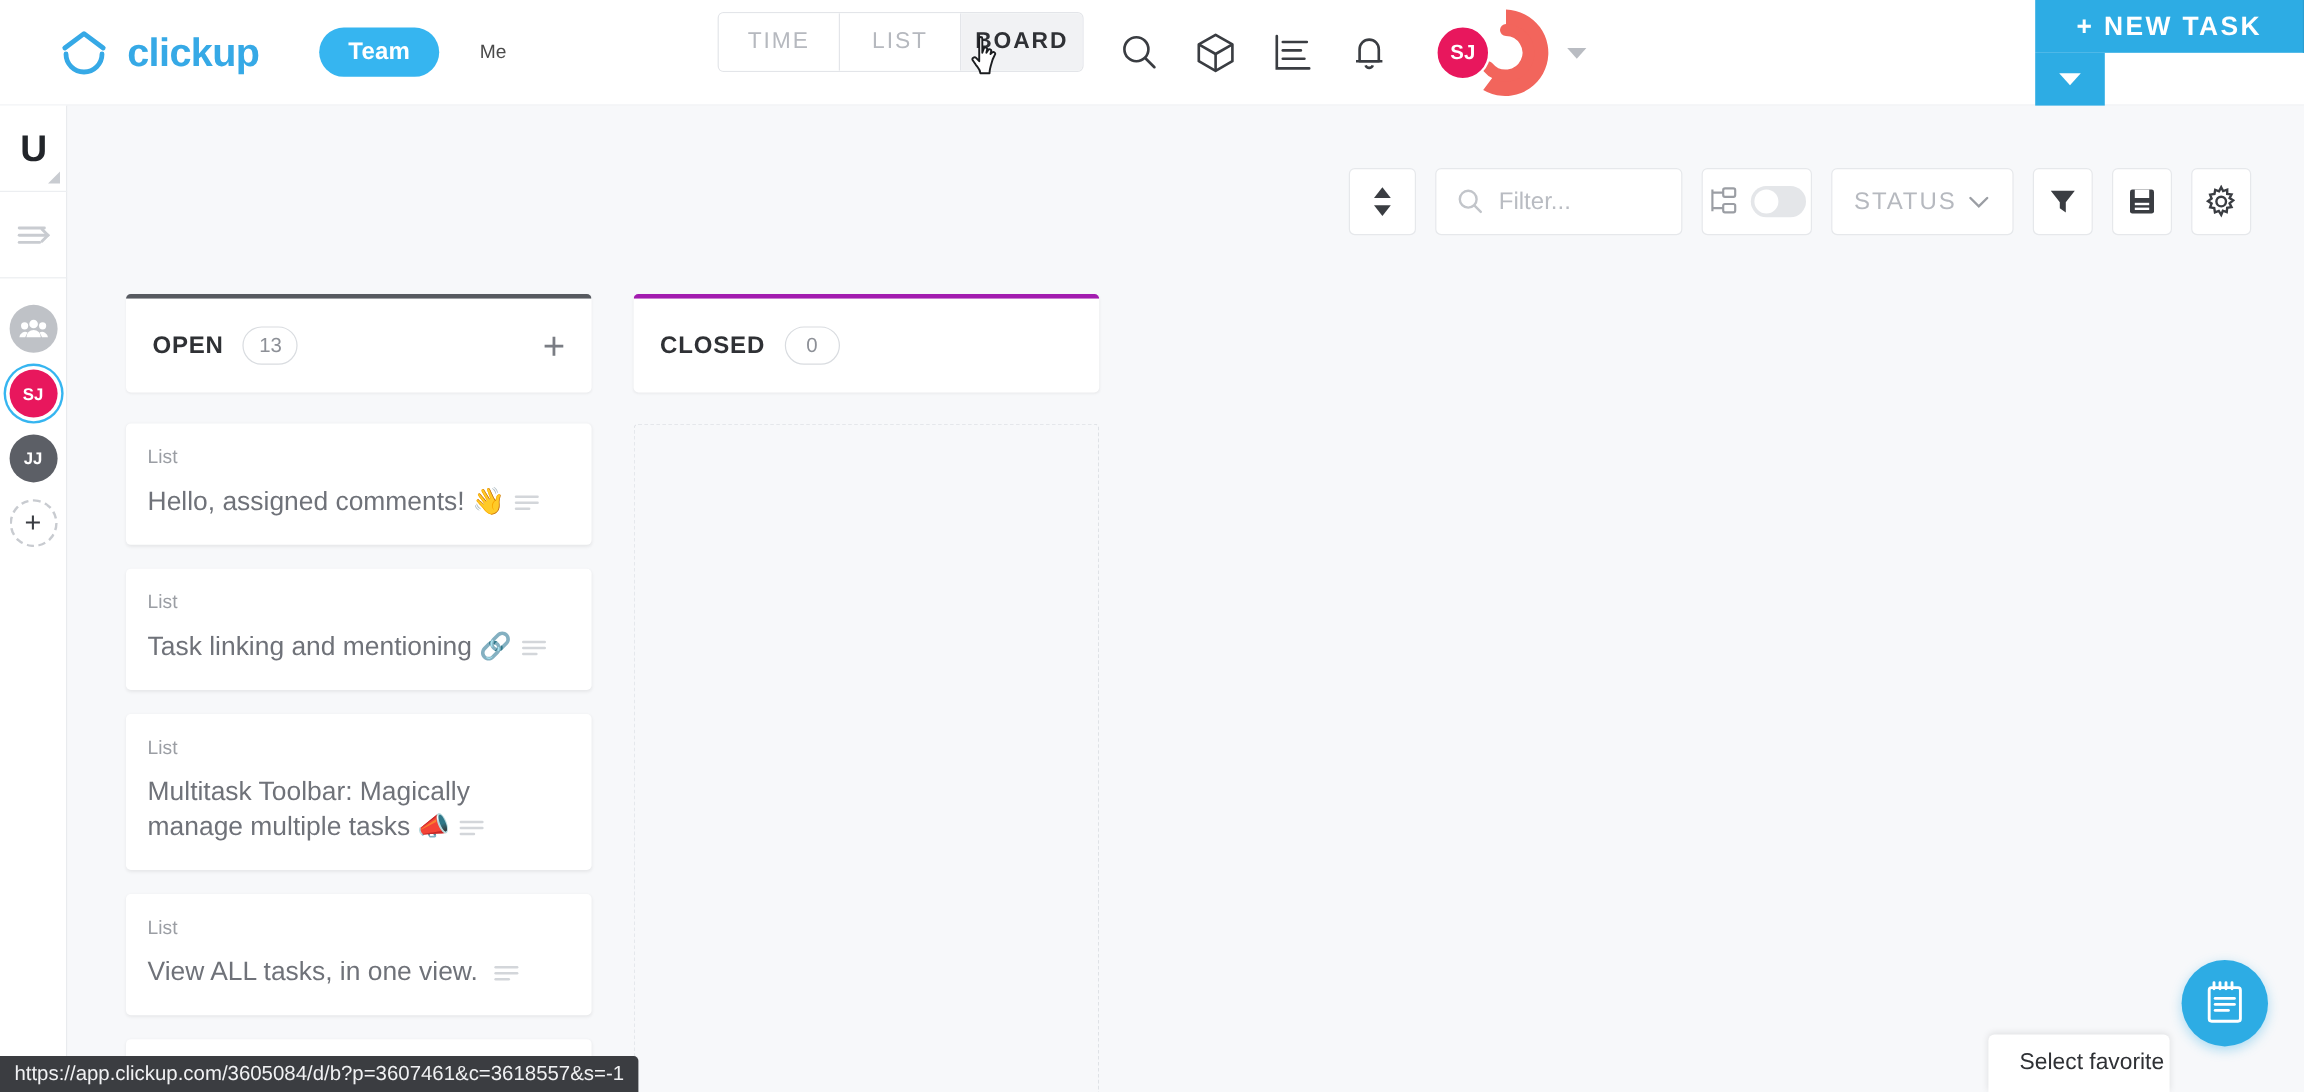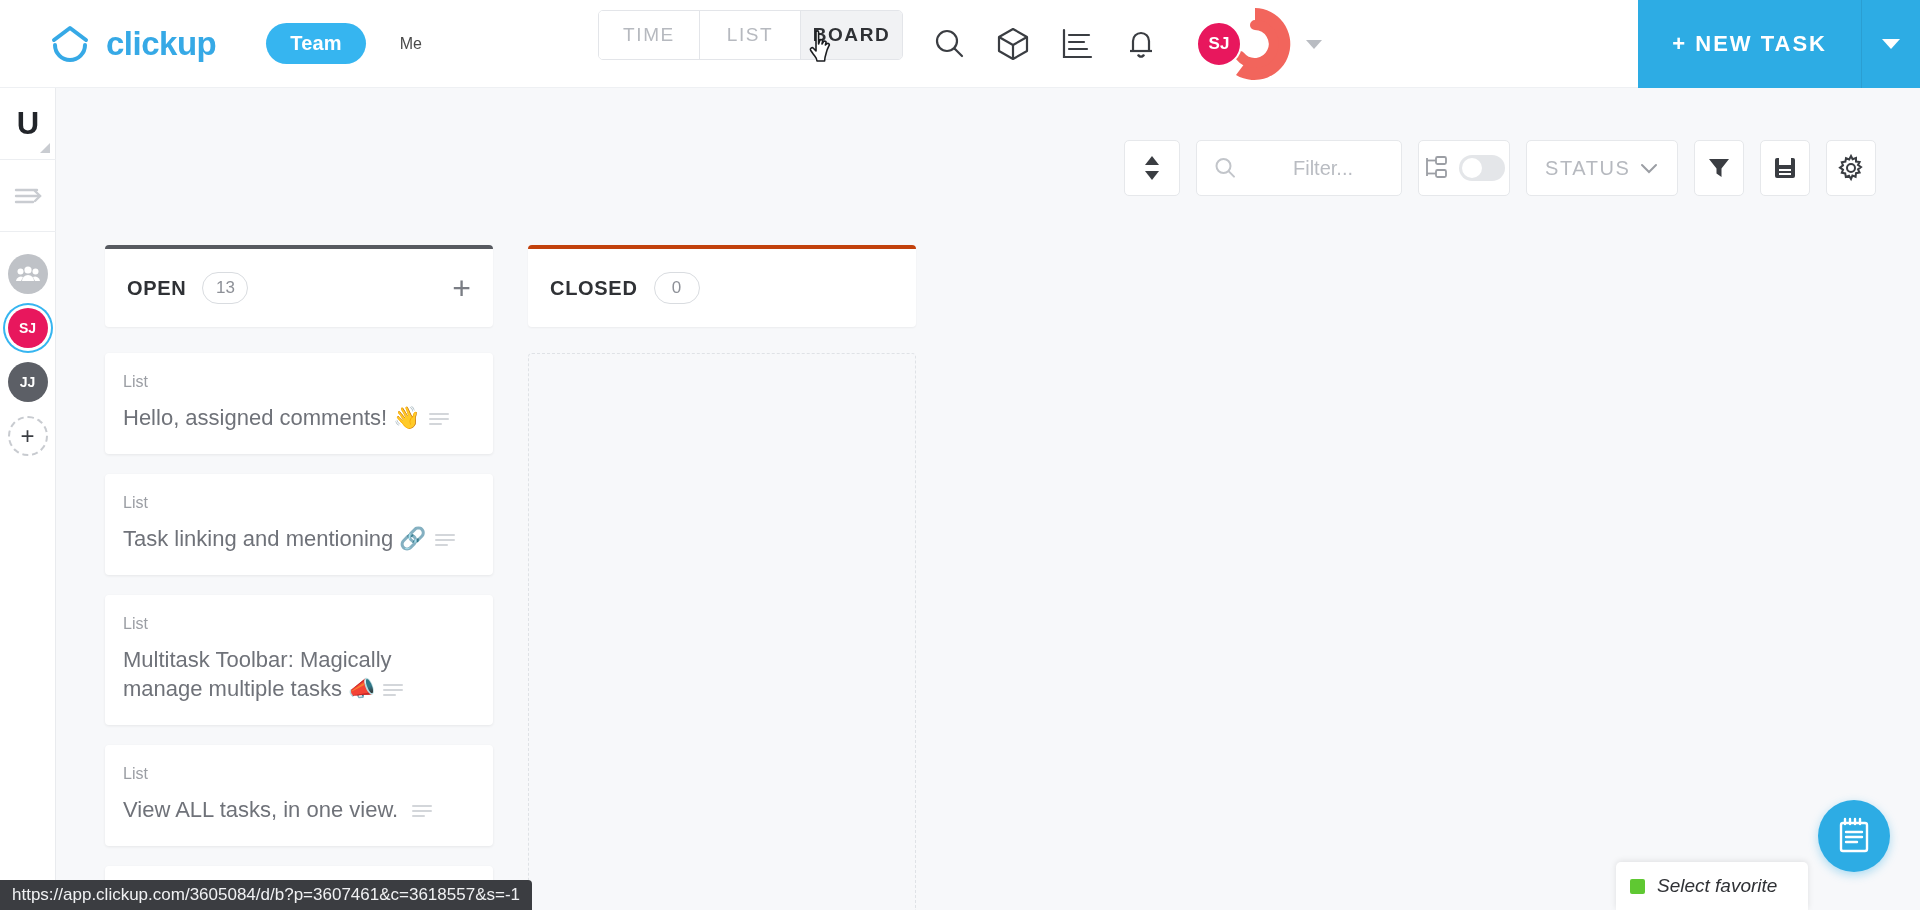--- a/index.html
+++ b/index.html
@@ -67,21 +67,21 @@
   .av-blob {
     width: 82px; height: 82px; margin-left: -28px; z-index: 1;
   }
   .av-caret {
     margin-left: 10px; width: 0; height: 0;
     border-left: 8px solid transparent; border-right: 8px solid transparent;
     border-top: 9px solid #b9bcc2;
   }
 
   .newtask {
-    position: absolute; right: 0; top: 0; height: 88px; display: flex;
+    position: absolute; right: 0; top: 0; height: 88px; display: flex; flex-direction: column;
   }
   .newtask-main {
     background: #2dace4; color: #fff; font-size: 22px; font-weight: 700;
     letter-spacing: 2px; display: flex; align-items: center;
     padding: 0 34px; height: 100%;
     border-right: 1px solid #2a9ed2;
   }
   .newtask-caret {
     background: #2dace4; width: 58px; height: 100%;
     display: flex; align-items: center; justify-content: center;
@@ -129,21 +129,21 @@
   }
   .tb-btn {
     height: 56px; background: #fff; border: 1px solid #e6e8eb;
     border-radius: 5px; display: flex; align-items: center;
     justify-content: center; color: #3a3d42;
   }
   .tb-sort { width: 56px; }
   .tb-filter {
     width: 206px; padding: 0 16px; gap: 12px; justify-content: flex-start;
   }
-  .tb-filter .ph { color: #b9bcc2; font-size: 20px; margin-left: 44px; }
+  .tb-filter .ph { color: #b9bcc2; font-size: 20px; }
   .tb-toggle { width: 92px; gap: 10px; }
   .toggle-pill {
     width: 46px; height: 26px; border-radius: 14px; background: #e4e6e9;
     position: relative;
   }
   .toggle-pill::after {
     content: ""; position: absolute; left: 3px; top: 3px; width: 20px;
     height: 20px; border-radius: 50%; background: #fff;
   }
   .tb-status { width: 152px; justify-content: space-between; padding: 0 18px; }
@@ -152,21 +152,21 @@
 
   
   .board { position: absolute; left: 105px; top: 245px; display: flex; gap: 35px; }
   .column { width: 388px; }
   .col-head {
     background: #fff; height: 82px; border-radius: 4px;
     display: flex; align-items: center; padding: 0 22px;
     box-shadow: 0 1px 2px rgba(0,0,0,.05);
   }
   .col-head.open { border-top: 4px solid #575a60; }
-  .col-head.closed { border-top: 4px solid #c2410c; }
+  .col-head.closed { border-top: 4px solid #a21caf; }
   .col-title { font-size: 20px; font-weight: 700; color: #2f3135; letter-spacing: .7px; }
   .col-count {
     margin-left: 16px; min-width: 46px; height: 32px; border-radius: 16px;
     border: 1px solid #d9dce0; color: #8d9097; font-size: 17px;
     display: flex; align-items: center; justify-content: center; padding: 0 12px;
   }
   .col-add { margin-left: auto; font-size: 32px; color: #7a7d84; line-height: 1; font-weight: 300; }
 
   .col-body { margin-top: 26px; display: flex; flex-direction: column; gap: 20px; }
   .col-body.empty {
@@ -190,24 +190,24 @@
   .desc-lines i:nth-child(3){ width: 13px; }
 
   
   .statusbar {
     position: absolute; left: 0; bottom: 0; height: 30px;
     background: #3b3d41; color: #f0f1f3; font-size: 17px;
     display: flex; align-items: center; padding: 0 12px;
     border-top-right-radius: 4px;
   }
   .fav-panel {
-    position: absolute; right: 112px; bottom: 0; width: 192px; height: 48px;
+    position: absolute; right: 112px; bottom: 0; width: 151px; height: 48px;
     background: #fff; border-radius: 5px 5px 0 0;
     box-shadow: 0 -1px 6px rgba(0,0,0,.10);
-    display: flex; align-items: center; padding: 0 14px; gap: 12px; font-style: italic;
+    display: flex; align-items: center; padding: 0 14px; gap: 12px;
   }
   .fav-dot { width: 15px; height: 15px; background: #5fc832; border-radius: 2px; }
   .fav-text { font-size: 19px; color: #2f3135; white-space: nowrap; }
   .fab {
     position: absolute; right: 30px; bottom: 38px; width: 72px; height: 72px;
     border-radius: 50%; background: #2dace4; display: flex;
     align-items: center; justify-content: center;
     box-shadow: 0 3px 10px rgba(45,172,228,.38);
   }
 </style>

